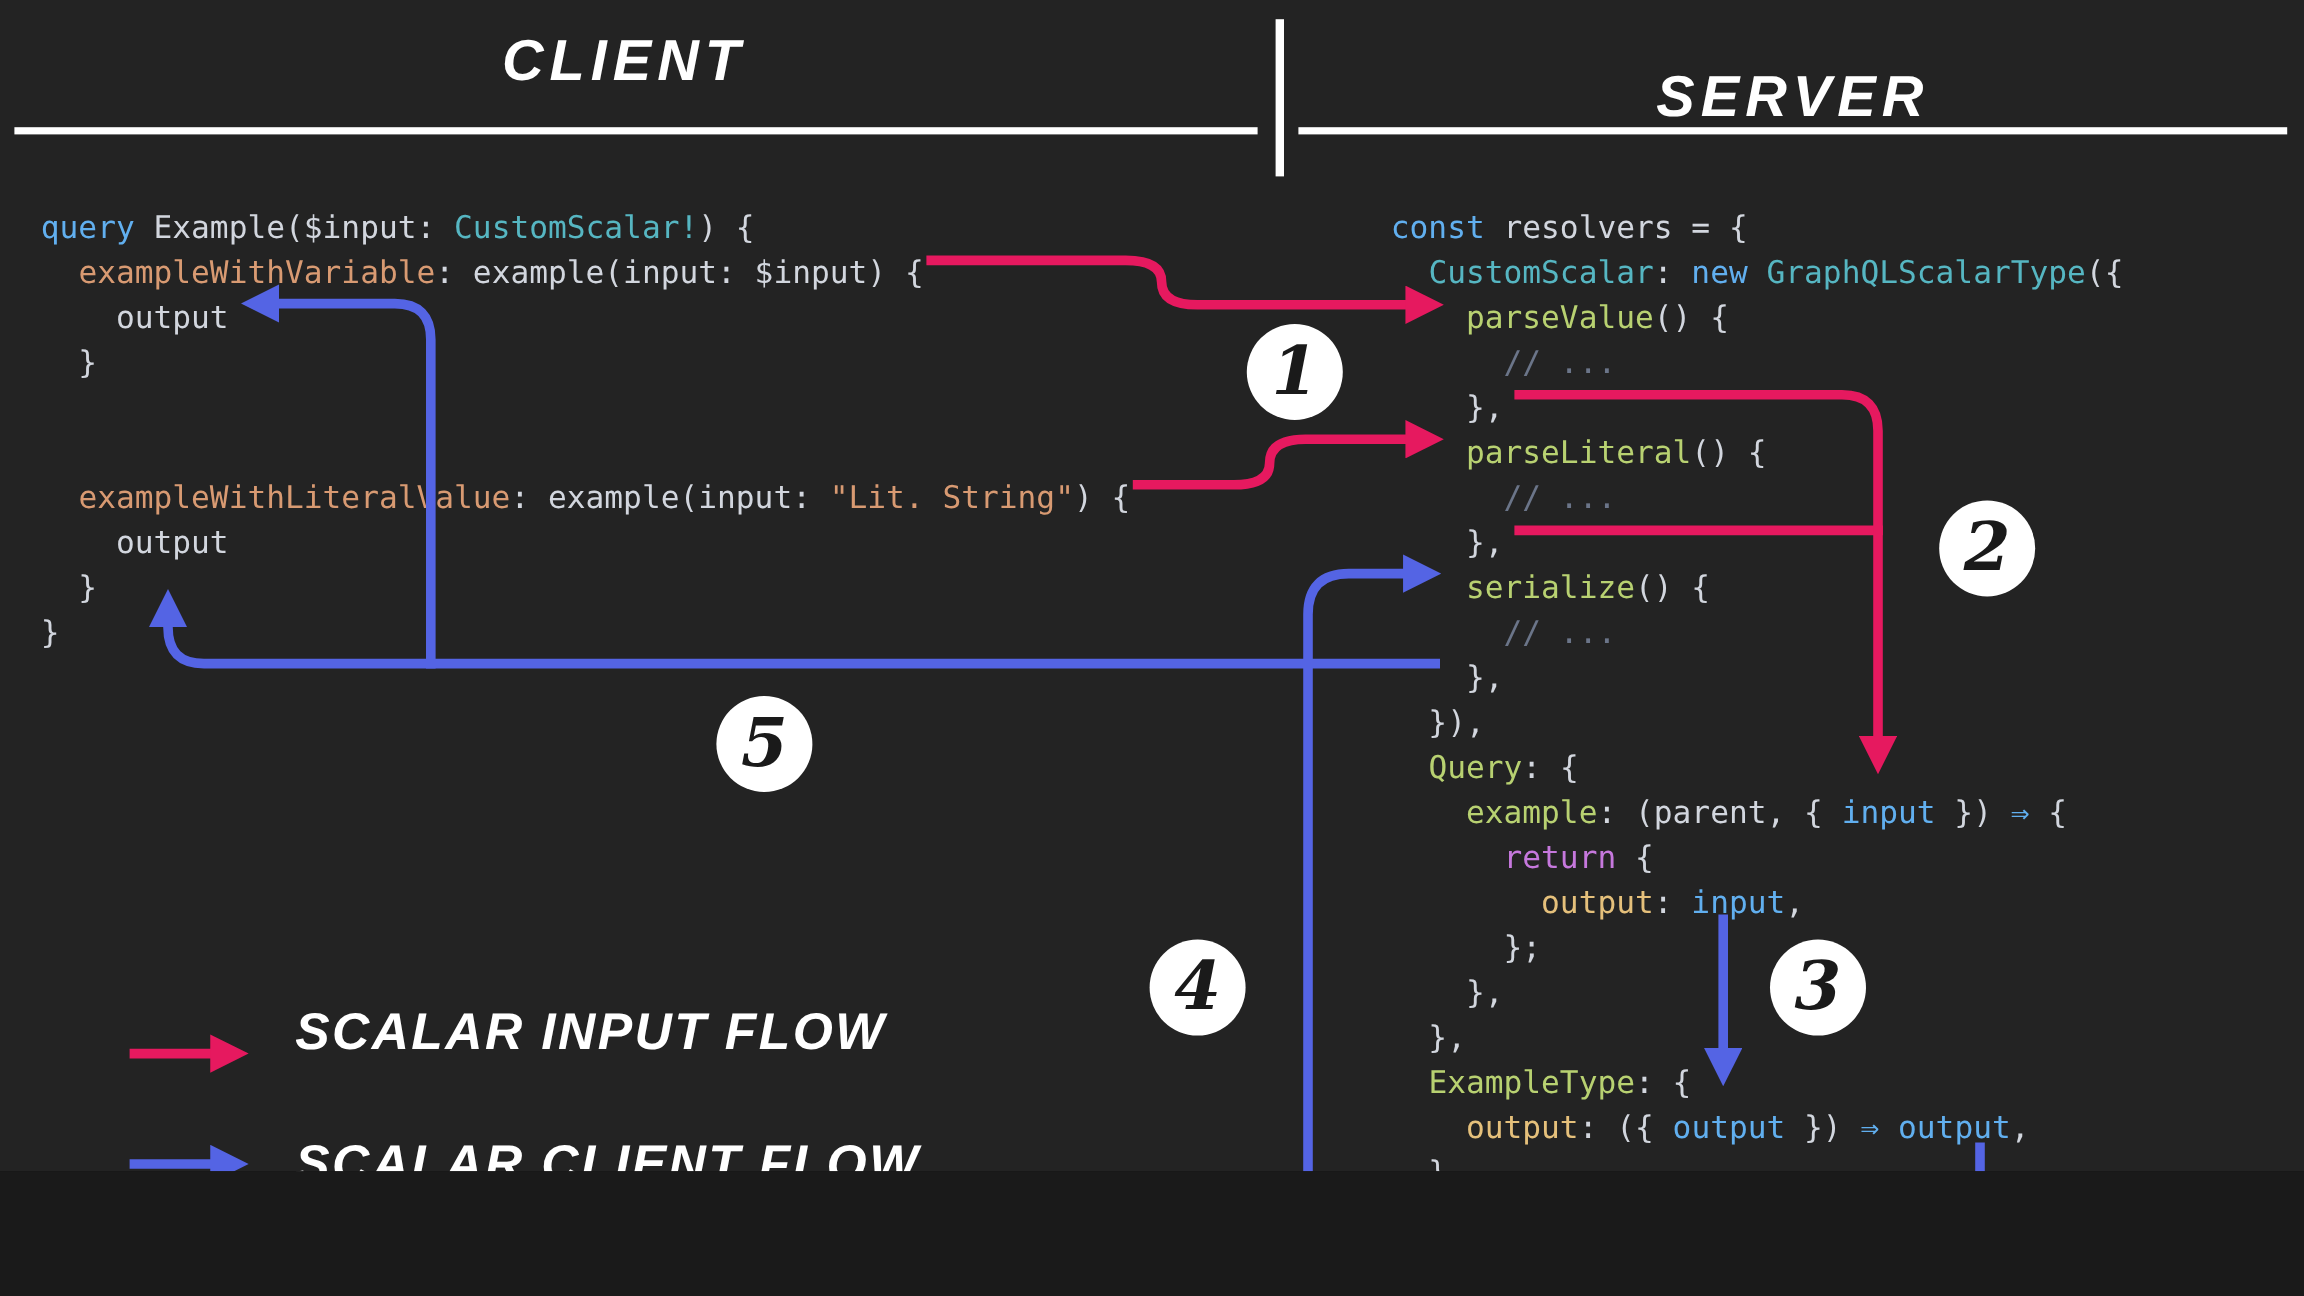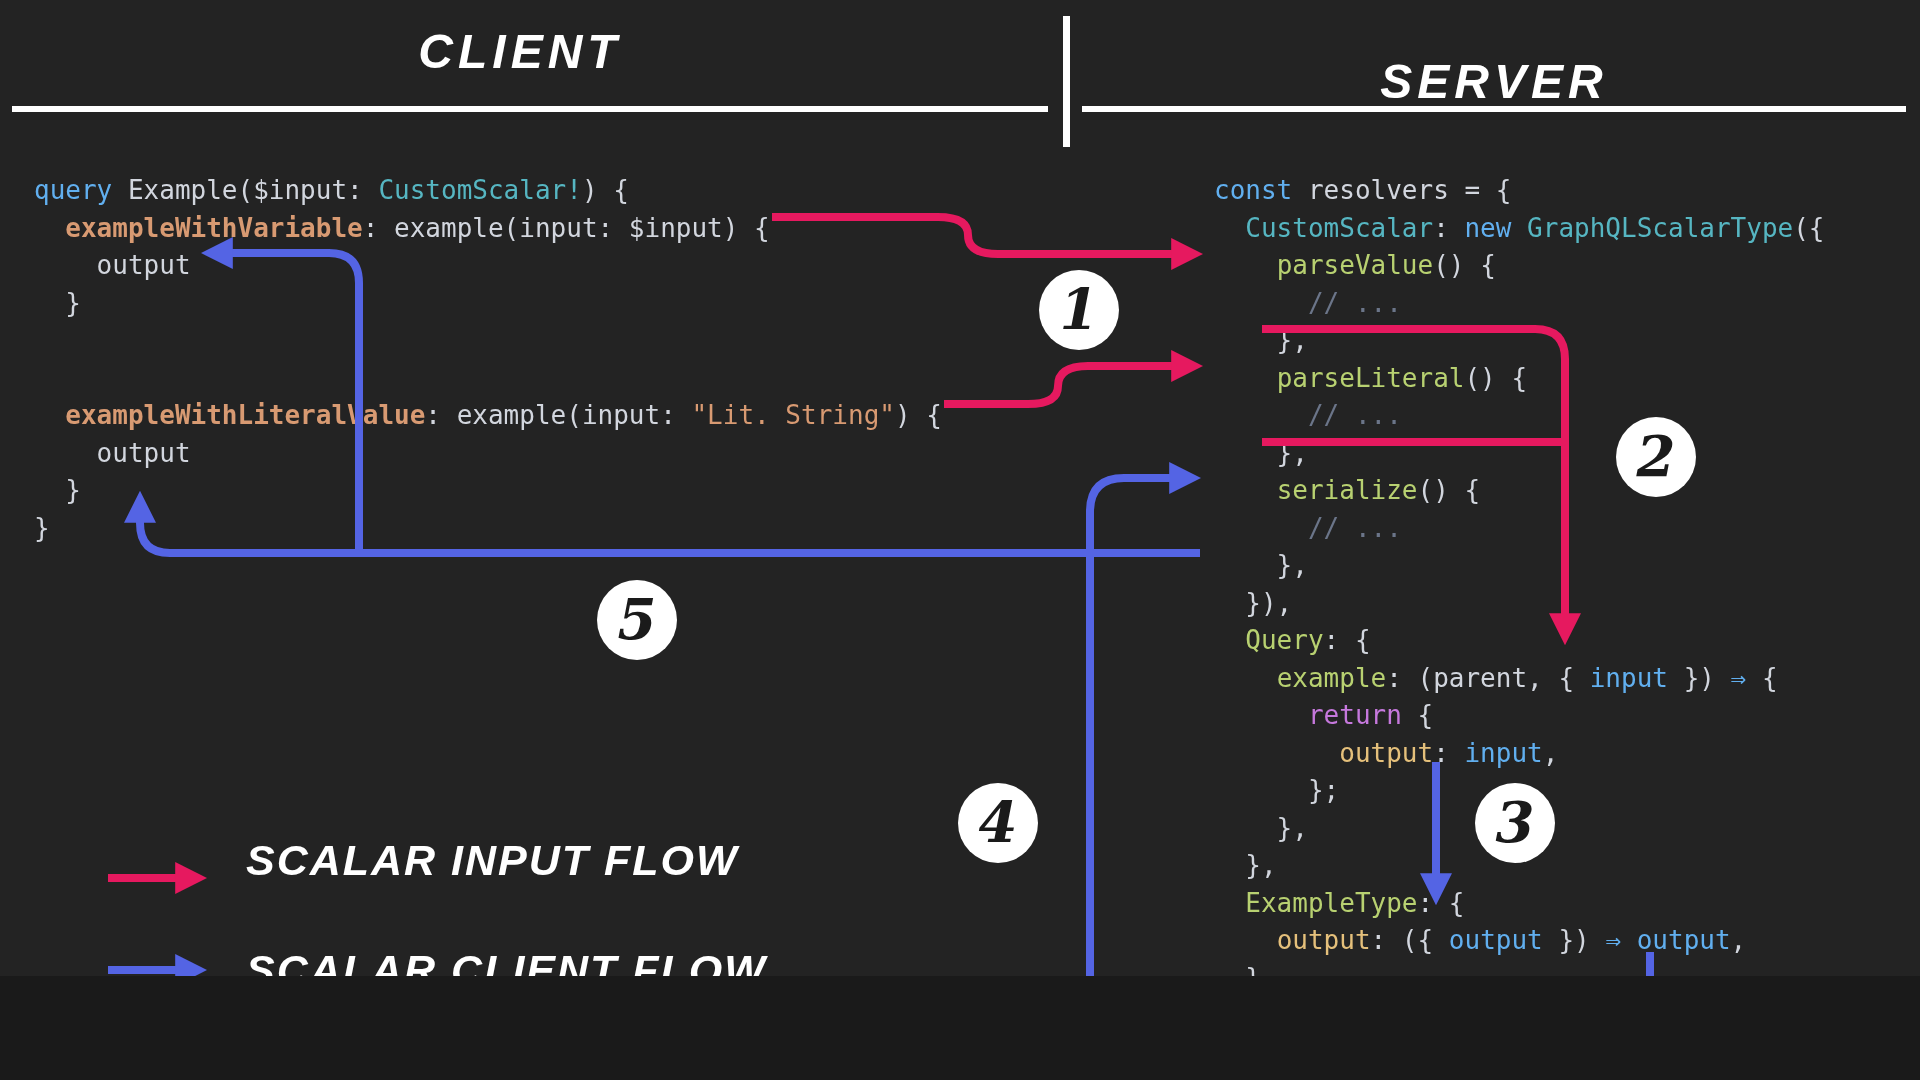--- a/index.html
+++ b/index.html
@@ -52,25 +52,25 @@
     position: absolute;
     top: 160px;
     margin: 12px;
     font-family: "DejaVu Sans Mono", monospace;
     font-size: 26px;
     line-height: 37.5px;
     white-space: pre;
     color: var(--pl, #d2d6de);
   }
   .code.client-side { left: 22px; }
-  .code.server-side { left: 1202px; }
+  .code.server-side { left: 1147px; }
 
   .tok-kw   { color: var(--kw,   #61afef); }
   .tok-type { color: var(--type, #56b6c2); }
-  .tok-attr { color: var(--attr, #d89a72); font-weight: bold; }
+  .tok-attr { color: var(--attr, #d89a72); }
   .tok-str  { color: var(--str,  #d89a72); }
   .tok-fn   { color: var(--fn,   #b8d171); }
   .tok-prop { color: var(--prop, #e5c07b); }
   .tok-ret  { color: var(--ret,  #c678dd); }
   .tok-cm   { color: var(--cm,   #6b7589); }
   .tok-op   { color: var(--op,   #61afef); }
   .tok-pl   { color: var(--pl,   #d2d6de); }
 
   
   svg.arrows {

